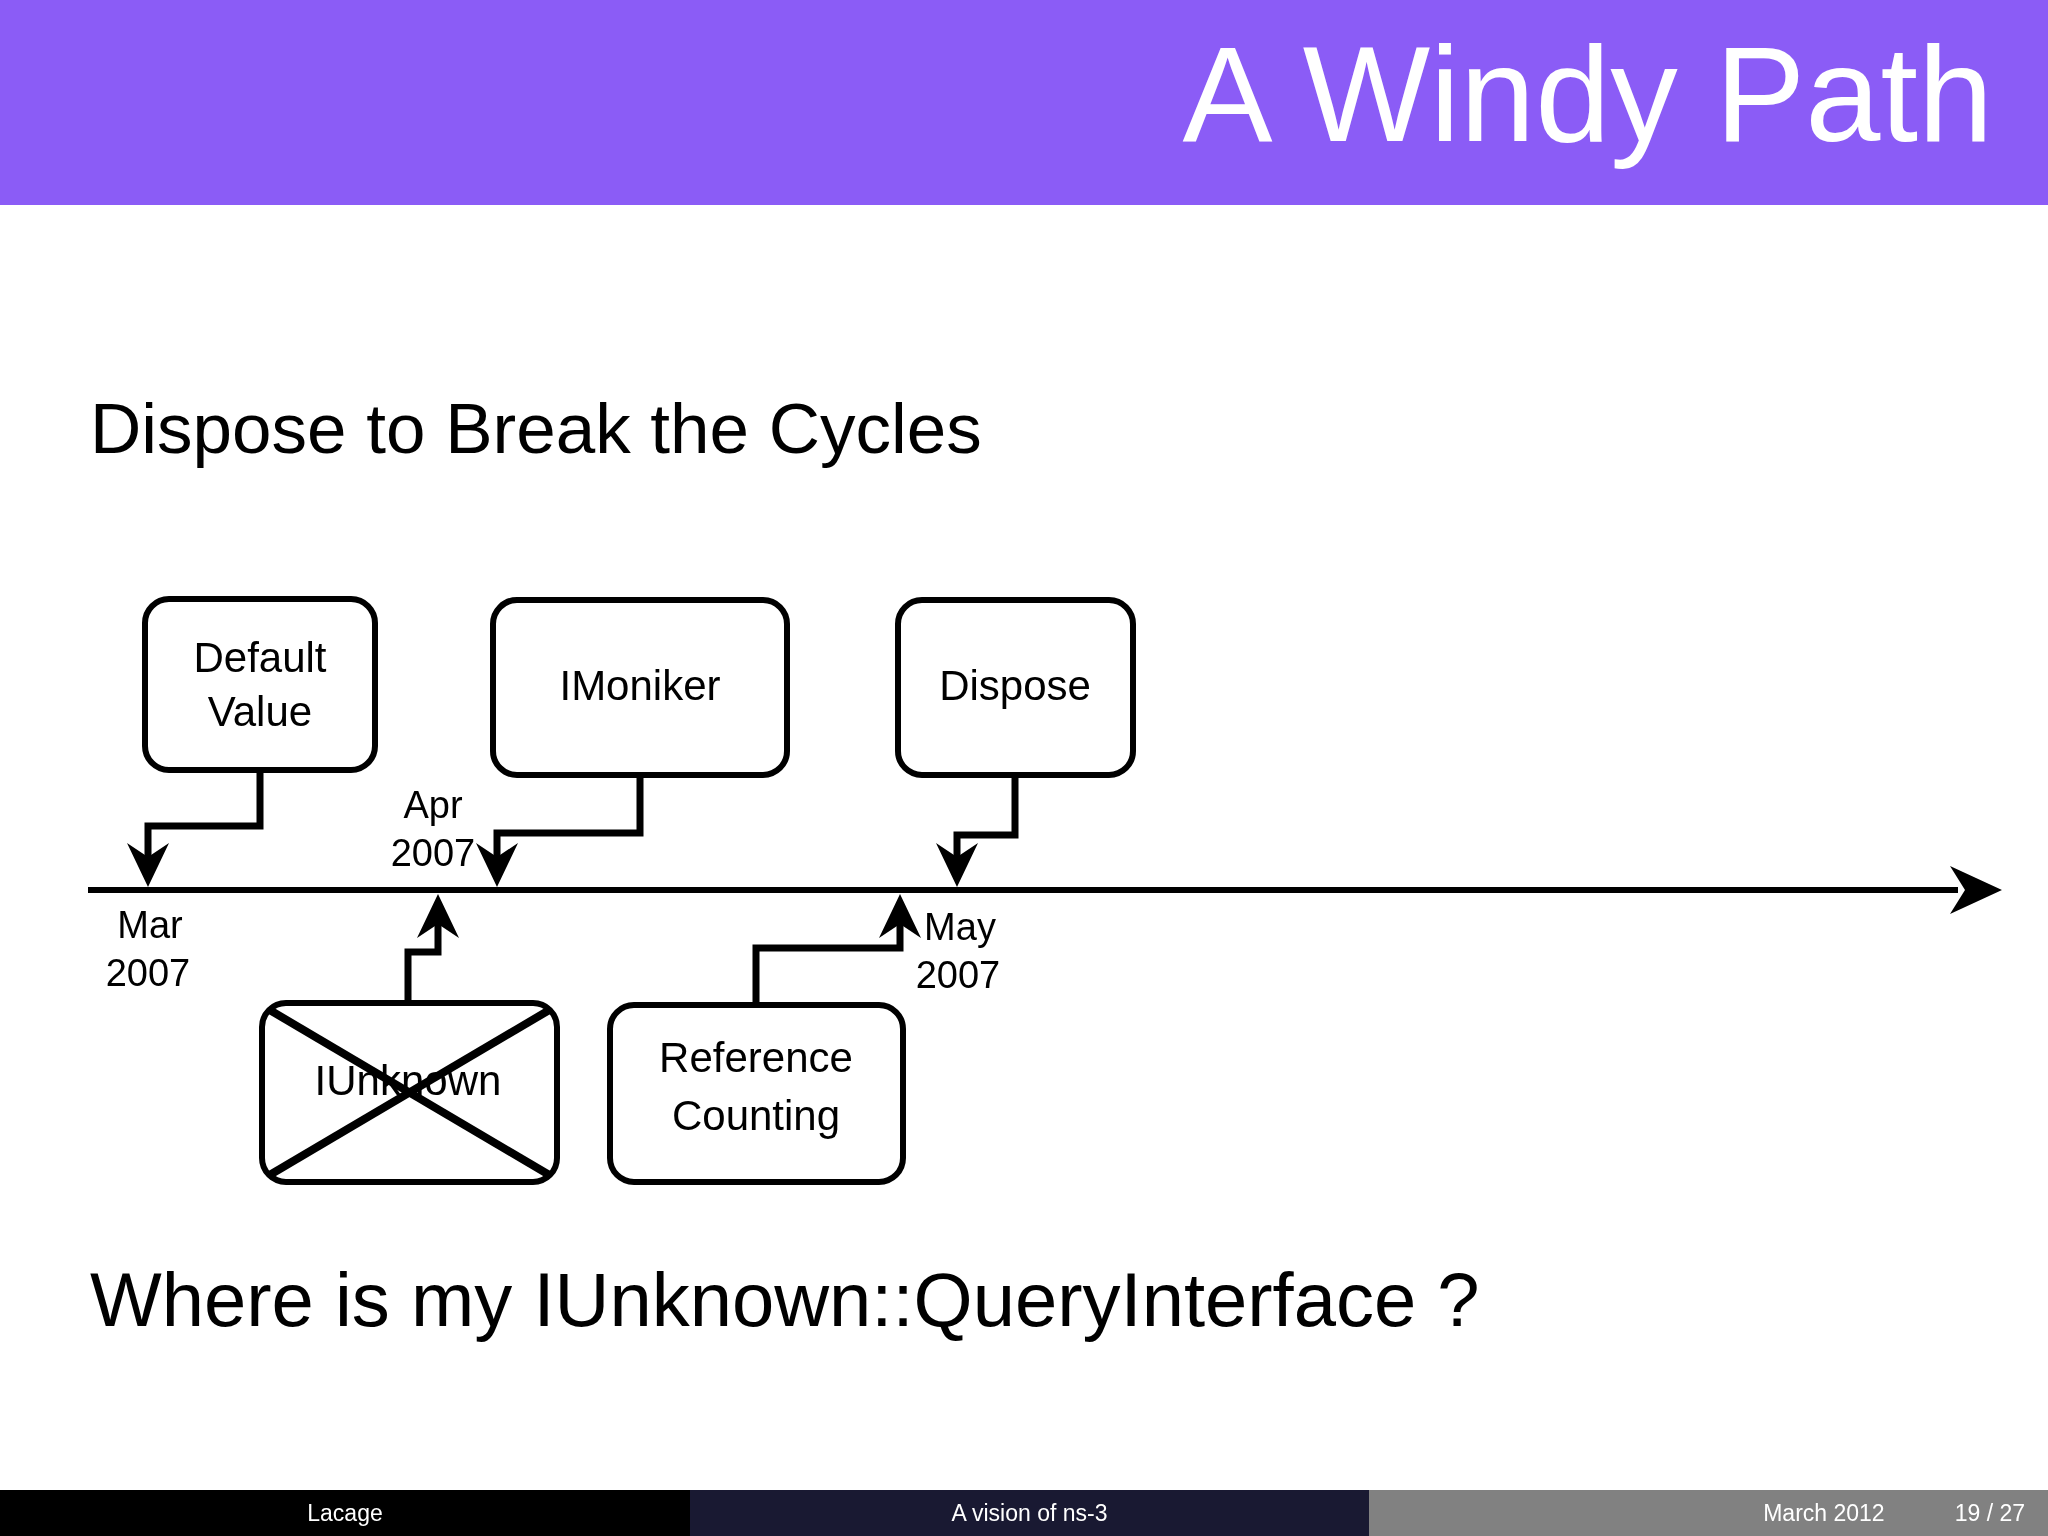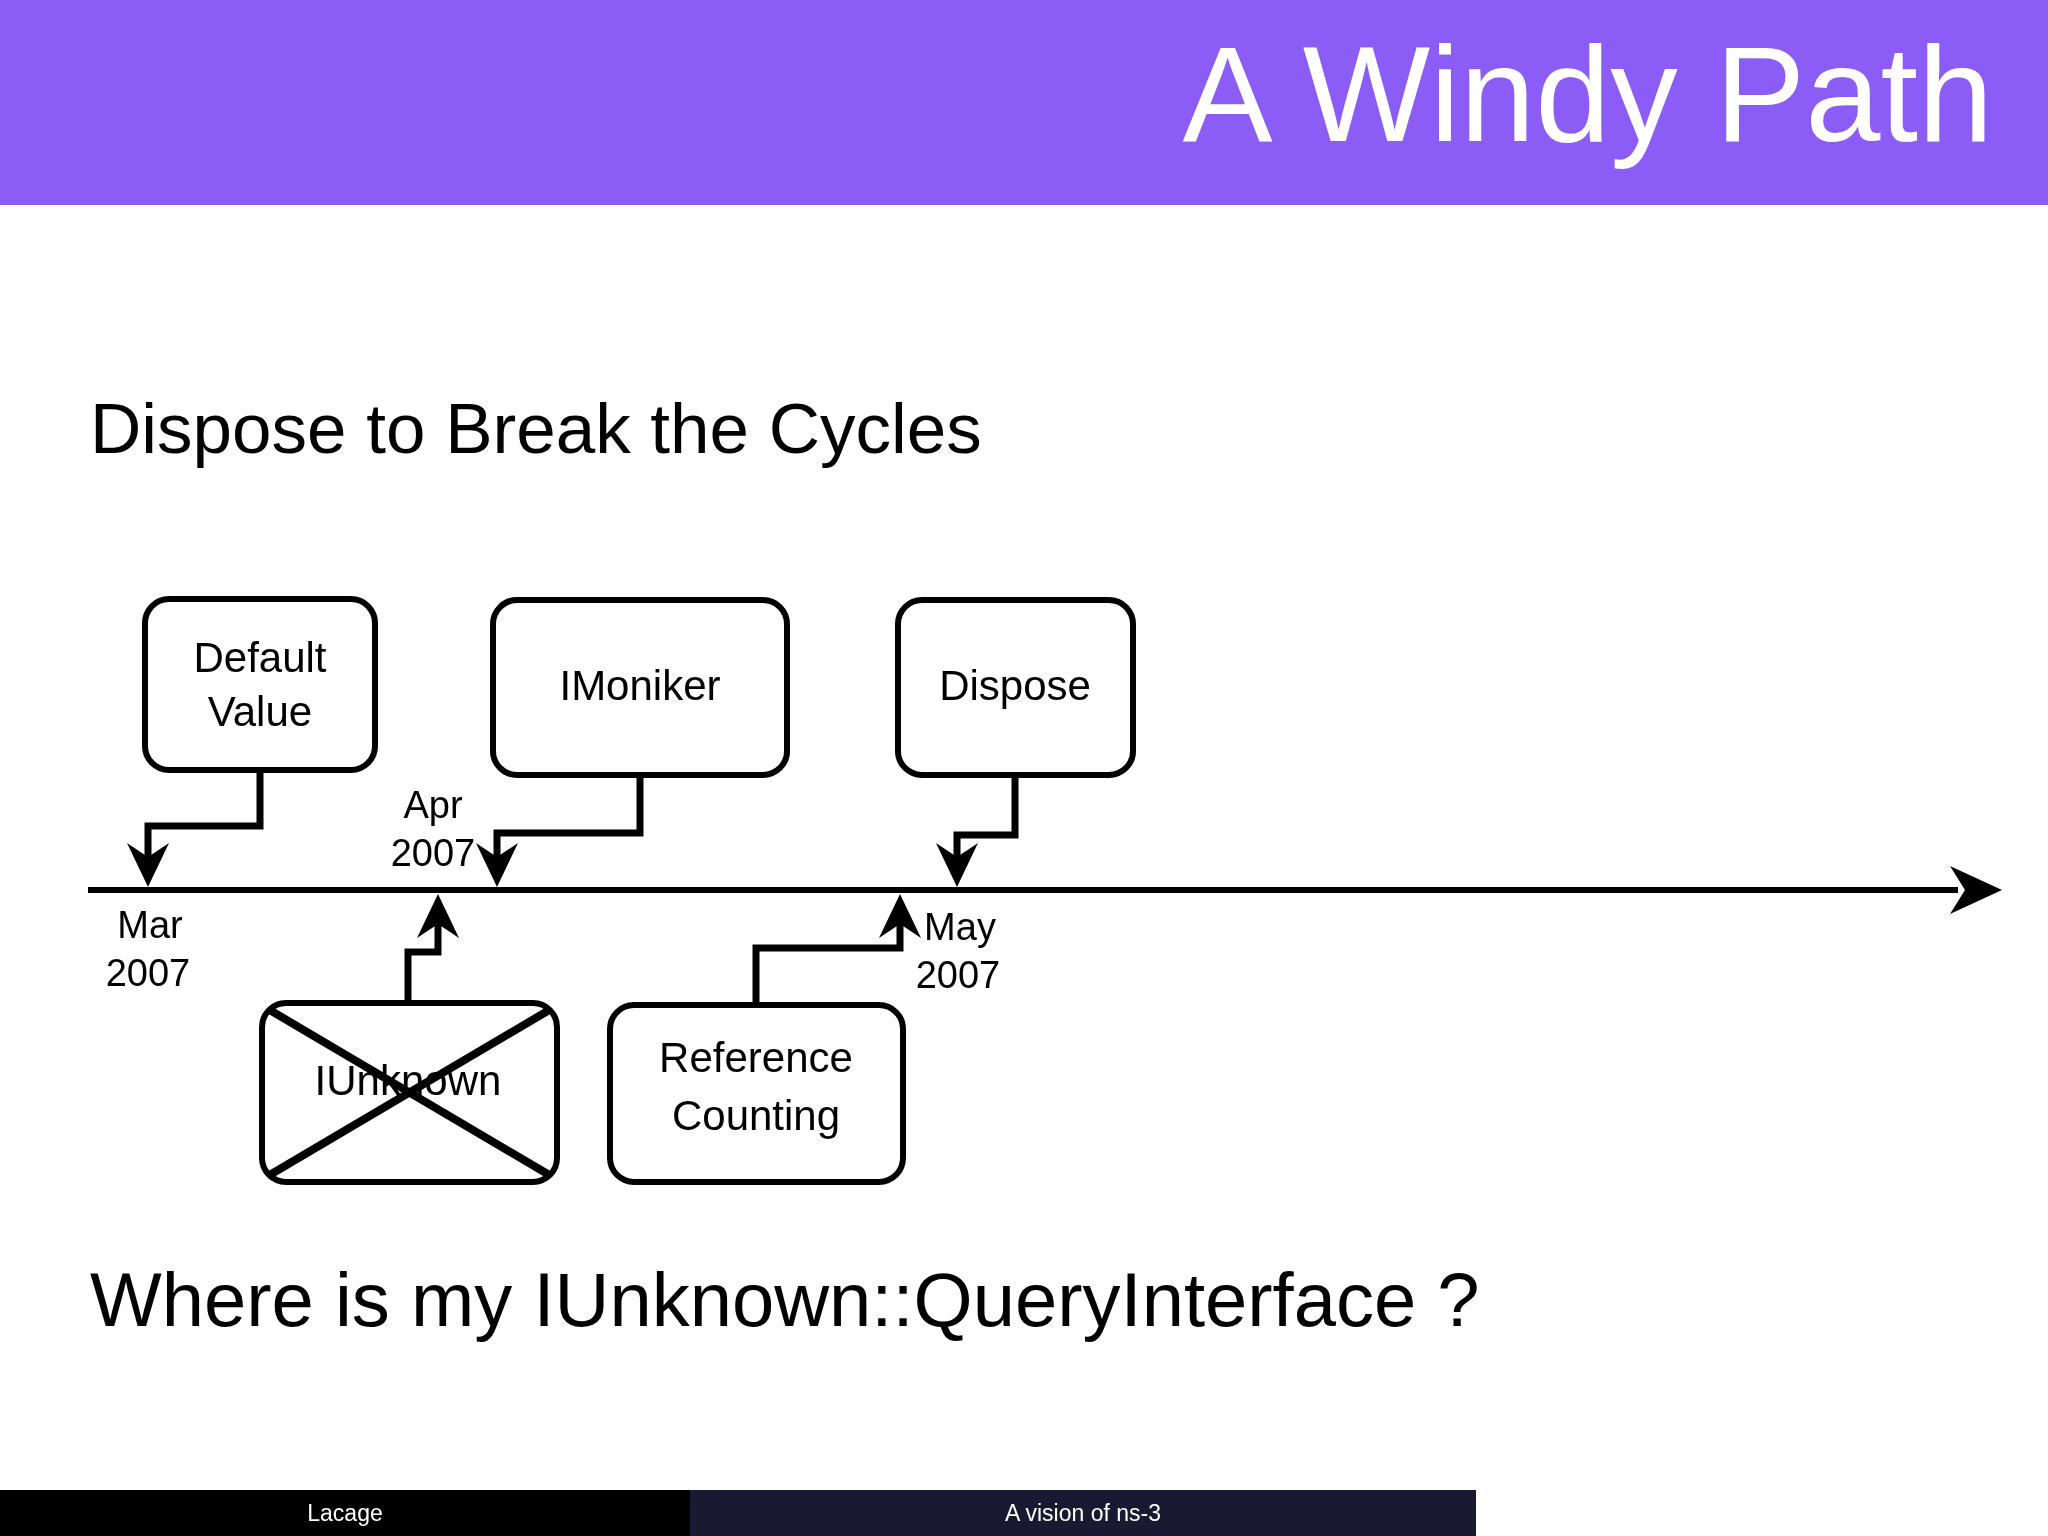--- a/index.html
+++ b/index.html
@@ -74,21 +74,21 @@
     height: 46px;
     line-height: 46px;
     white-space: nowrap;
   }
   .seg1 {
     width: 690px;
     background: #000000;
     text-align: center;
   }
   .seg2 {
-    width: 786px;
+    width: 679px;
     background: #191932;
     text-align: center;
   }
   .seg3 {
     width: 679px;
     background: #818181;
     display: flex;
     justify-content: flex-end;
     align-items: center;
     gap: 70px;
@@ -154,15 +154,19 @@
 
     <text class="date-label" x="960" y="940" text-anchor="middle">May</text>
     <text class="date-label" x="958" y="988" text-anchor="middle">2007</text>
   </svg>
 
   <div class="question">Where is my IUnknown::QueryInterface ?</div>
 
   <footer class="footer">
     <div class="seg seg1">Lacage</div>
     <div class="seg seg2">A vision of ns-3</div>
+    <div class="seg seg3">
+      <span>March 2012</span>
+      <span>19 / 27</span>
+    </div>
   </footer>
 
 </div>
 
 </body></html>

